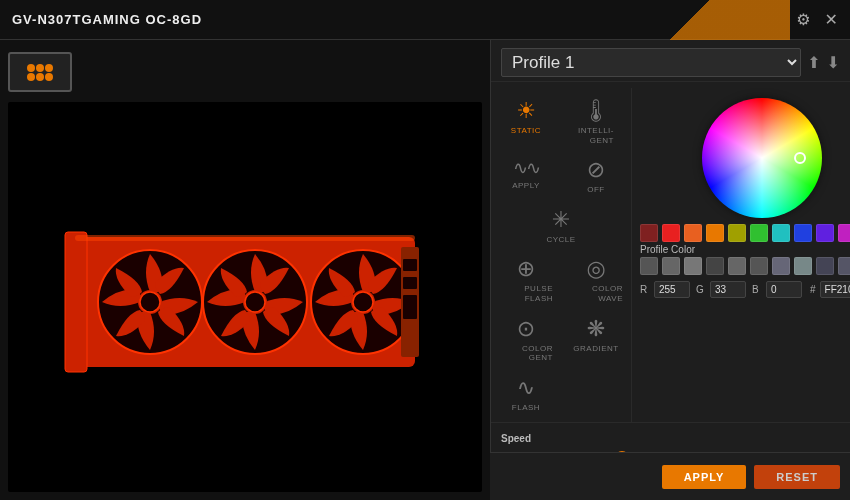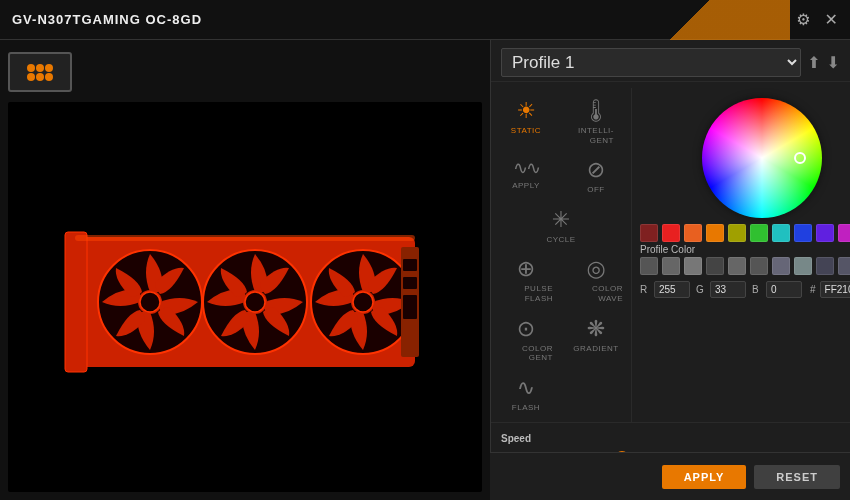--- a/index.html
+++ b/index.html
@@ -276,21 +276,21 @@
       border: none;
       border-radius: 2px;
       cursor: pointer;
       letter-spacing: 1px;
     }
     .apply-btn {
       background: #e87800;
       color: #fff;
     }
     .reset-btn {
-      background: #404040;
+      background: #c2410c;
       color: #ccc;
     }
     .mode-item {
       display: flex;
       flex-direction: column;
       align-items: center;
       gap: 2px;
       cursor: pointer;
       padding: 6px 8px;
       width: 70px;

